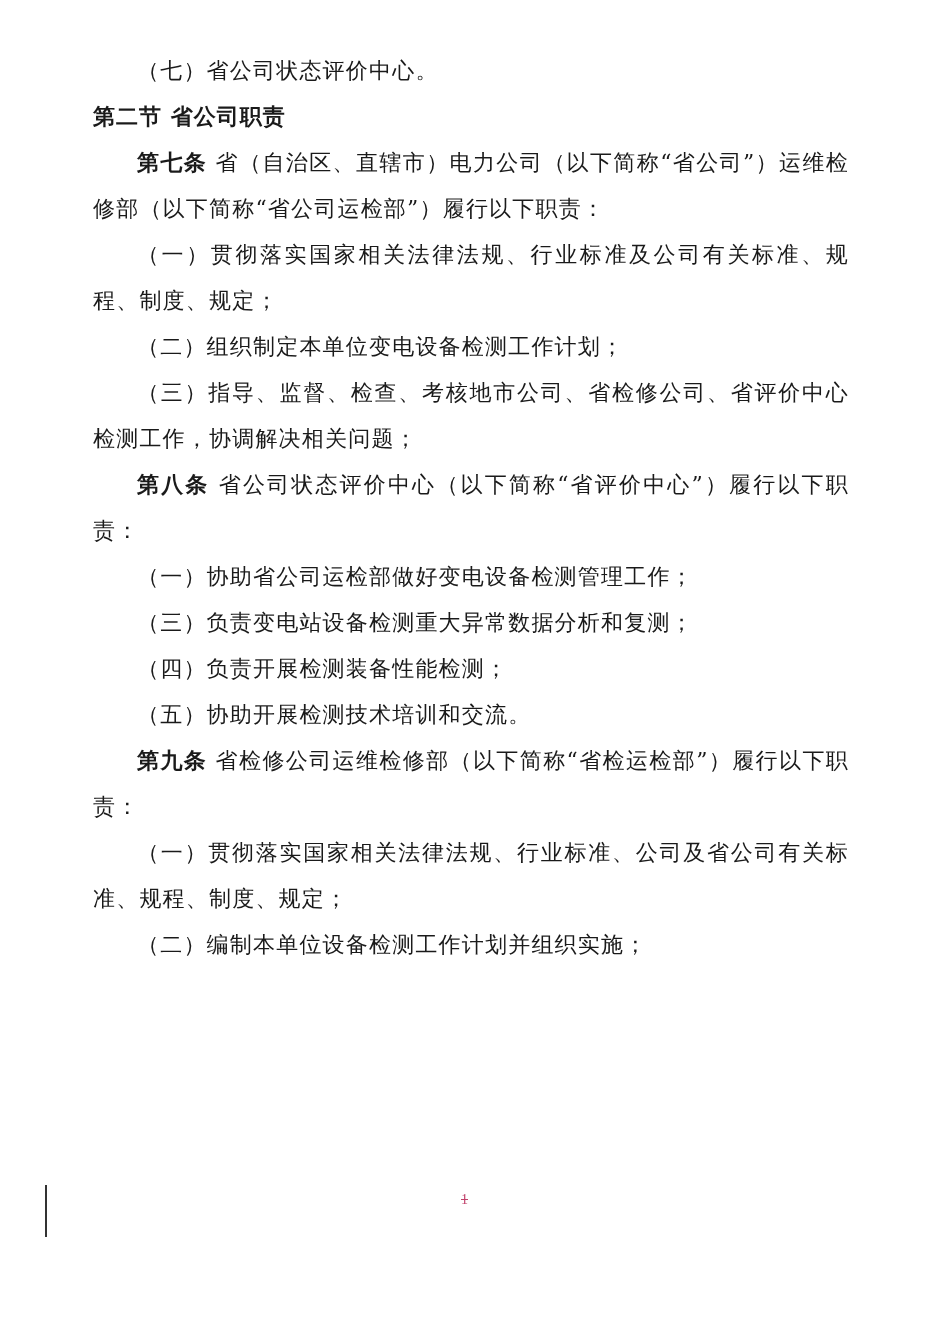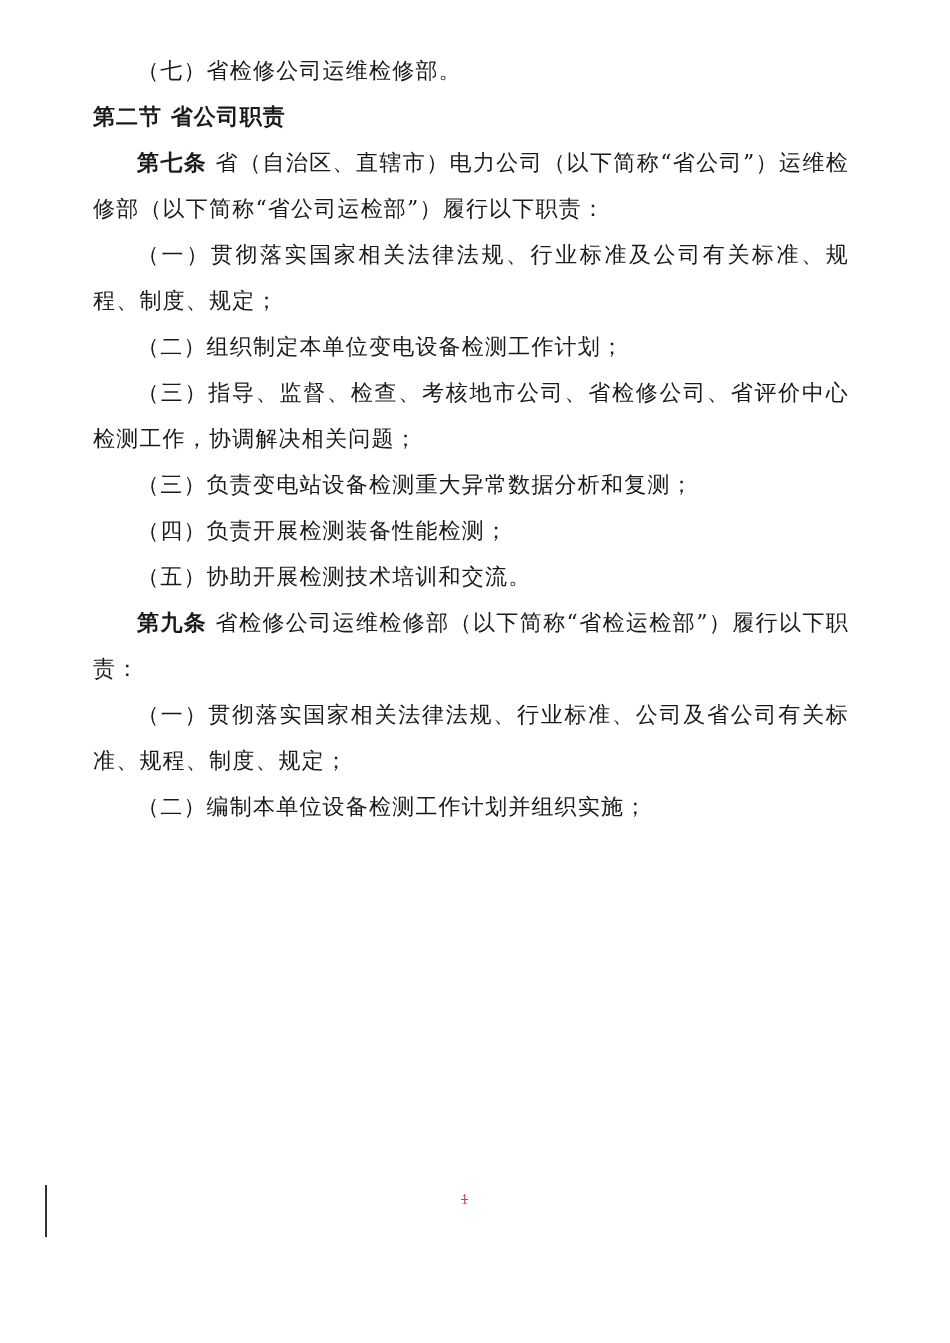--- a/index.html
+++ b/index.html
@@ -16,26 +16,28 @@
   .cursor-bar { position: absolute; left: 45px; top: 1185px; width: 2px; height: 52px; background: #333; }
   .page-num {
     position: absolute; left: 461px; top: 1192px; font-family: "Liberation Serif", serif;
     font-size: 14px; color: #c0406a; text-decoration: line-through;
   }
 </style>
 </head>
 <body>
 
 <div class="page">
-  <p class="para"><span>（七）省检修公司运维检修部。</span></p>
+  <p class="para"><span>（七）省公司状态评价中心。</span></p>
   <p class="heading">第二节  省公司职责</p>
   <p class="para"><span class="art">第七条</span><span> 省（自治区、直辖市）电力公司（以下简称“省公司”）运维检修部（以下简称“省公司运检部”）履行以下职责：</span></p>
   <p class="para"><span>（一）贯彻落实国家相关法律法规、行业标准及公司有关标准、规程、制度、规定；</span></p>
   <p class="para"><span>（二）组织制定本单位变电设备检测工作计划；</span></p>
   <p class="para"><span>（三）指导、监督、检查、考核地市公司、省检修公司、省评价中心检测工作，协调解决相关问题；</span></p>
+  <p class="para"><span class="art">第八条</span><span> 省公司状态评价中心（以下简称“省评价中心”）履行以下职责：</span></p>
+  <p class="para"><span>（一）协助省公司运检部做好变电设备检测管理工作；</span></p>
   <p class="para"><span>（三）负责变电站设备检测重大异常数据分析和复测；</span></p>
   <p class="para"><span>（四）负责开展检测装备性能检测；</span></p>
   <p class="para"><span>（五）协助开展检测技术培训和交流。</span></p>
   <p class="para"><span class="art">第九条</span><span> 省检修公司运维检修部（以下简称“省检运检部”）履行以下职责：</span></p>
   <p class="para"><span>（一）贯彻落实国家相关法律法规、行业标准、公司及省公司有关标准、规程、制度、规定；</span></p>
   <p class="para"><span>（二）编制本单位设备检测工作计划并组织实施；</span></p>
 </div>
 
 <div class="cursor-bar"></div>
 <div class="page-num">1</div>

